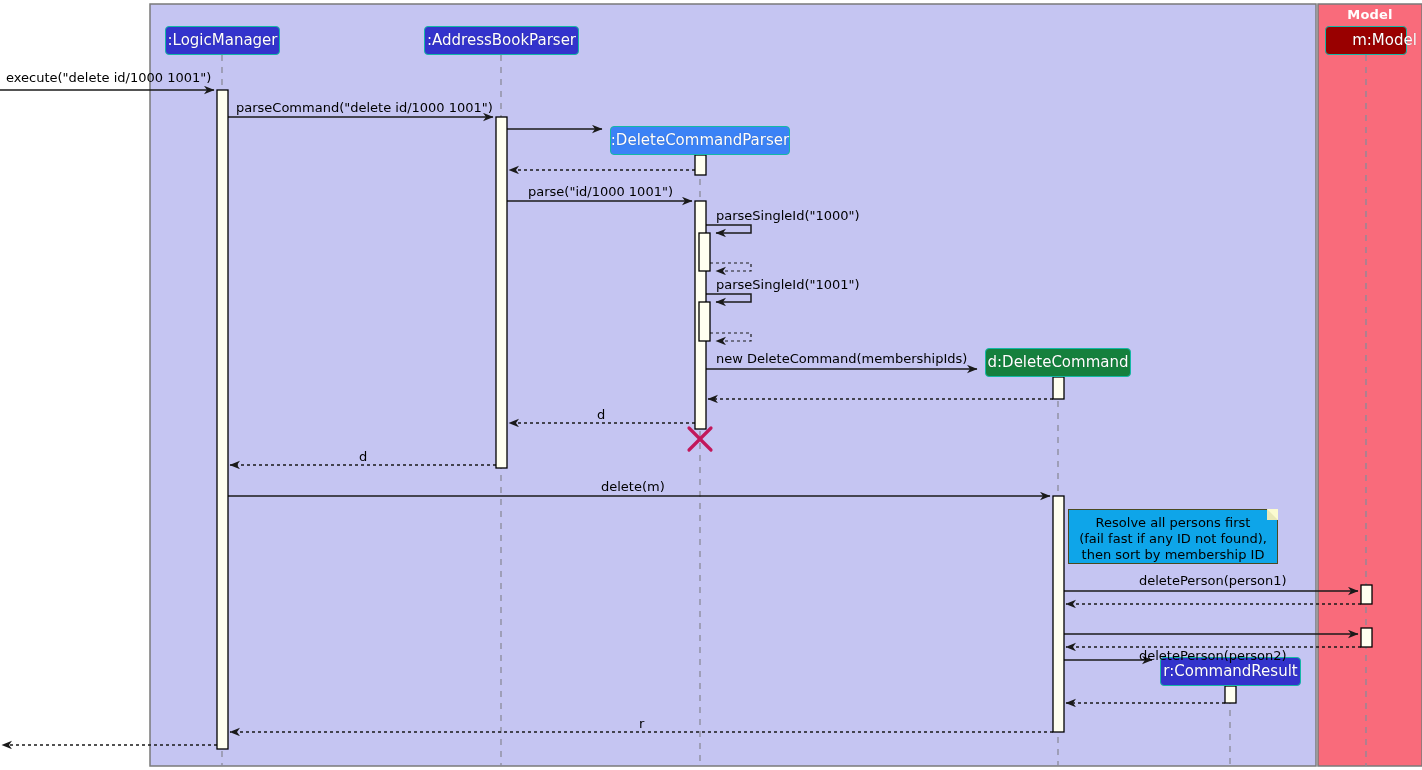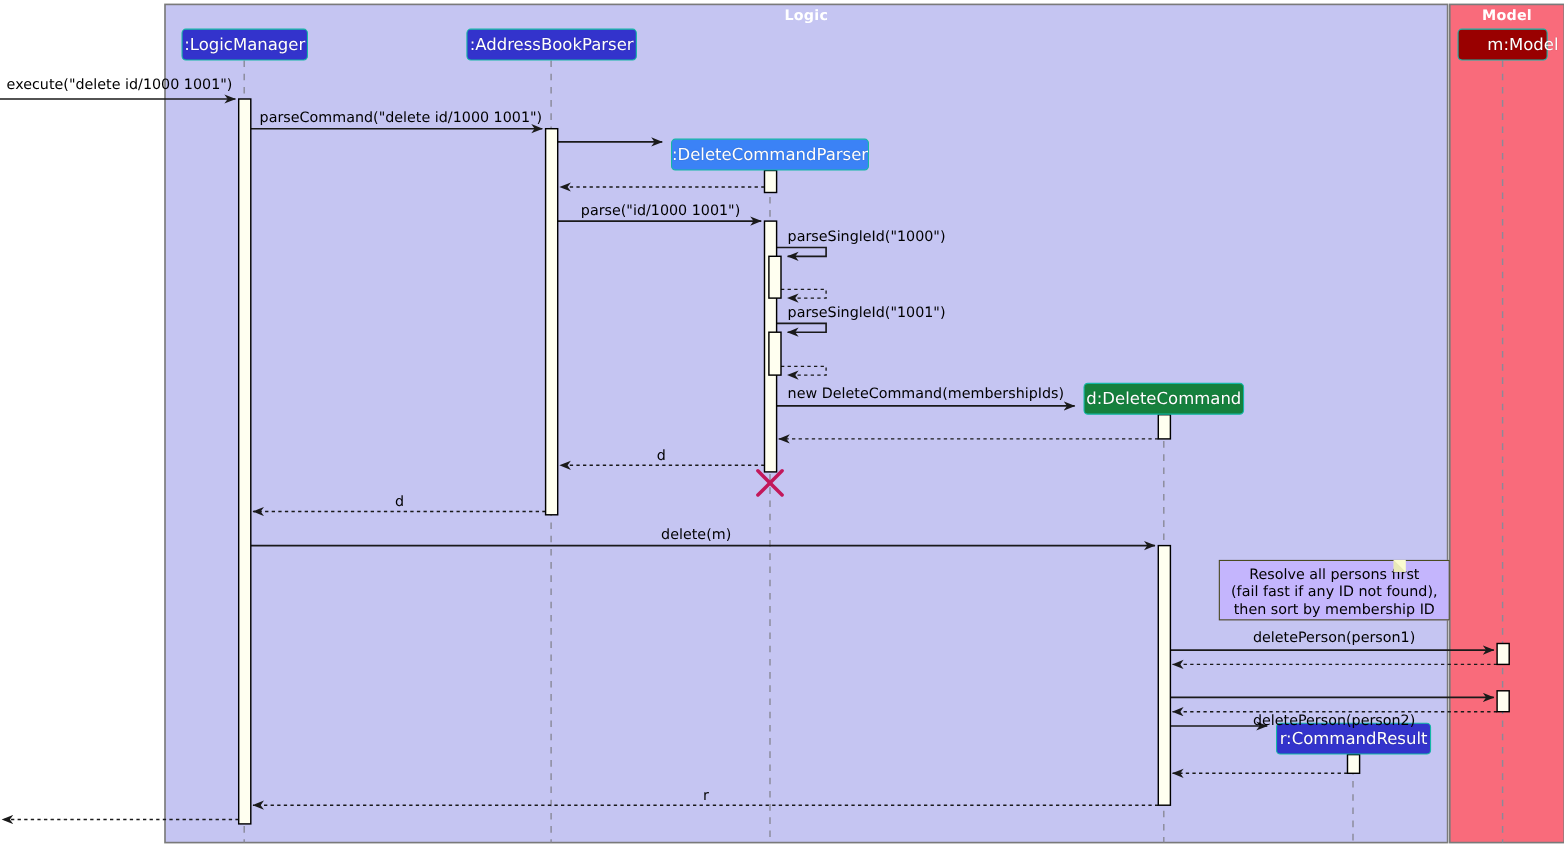--- a/index.html
+++ b/index.html
@@ -50,29 +50,28 @@
   .msg-label {
     position: absolute;
     font-size: 13px;
     color: #000000;
     white-space: nowrap;
     line-height: 1;
   }
   .note {
     position: absolute;
     box-sizing: border-box;
-    background: #c4b5fd;
+    background: #0ea5e9;
     border: 1px solid #4a4a20;
     font-size: 13px;
     color: #000000;
     line-height: 16px;
     text-align: center;
     padding: 5px 8px 5px 8px;
     white-space: pre-line;
-    margin-left: 40px;
   }
   .note-fold {
     position: absolute;
     width: 0; height: 0;
     border-left: 11px solid #e9e9b8;
     border-top: 11px solid #fbfbd0;
     border-right: 0 solid transparent;
     border-bottom: 0 solid transparent;
   }
 </style>
@@ -167,21 +166,20 @@
       <rect x="1361" y="628" width="11" height="19"></rect>
       <rect x="1225" y="686" width="11" height="17"></rect>
     </g>
 
     <g stroke="#c2185b" stroke-width="3.2" stroke-linecap="round">
       <line x1="689" y1="428" x2="711" y2="450"></line>
       <line x1="711" y1="428" x2="689" y2="450"></line>
     </g>
   </svg>
 
-  <div class="panel-title" style="left:150px; top:7px; width:1166px;">Logic</div>
   <div class="panel-title" style="left:1318px; top:7px; width:104px;">Model</div>
 
   <div class="participant" style="left:165px; top:26px; width:115px; height:29px; background:#3333cc;">:LogicManager</div>
 
   <div class="participant" style="left:424px; top:26px; width:155px; height:29px; background:#3333cc;">:AddressBookParser</div>
 
   <div class="participant" style="left:610px; top:126px; width:180px; height:29px; background:#3b82f6;">:DeleteCommandParser</div>
 
   <div class="participant" style="left:985px; top:348px; width:146px; height:29px; background:#15803d;text-align:right;">d:DeleteCommand</div>
 

